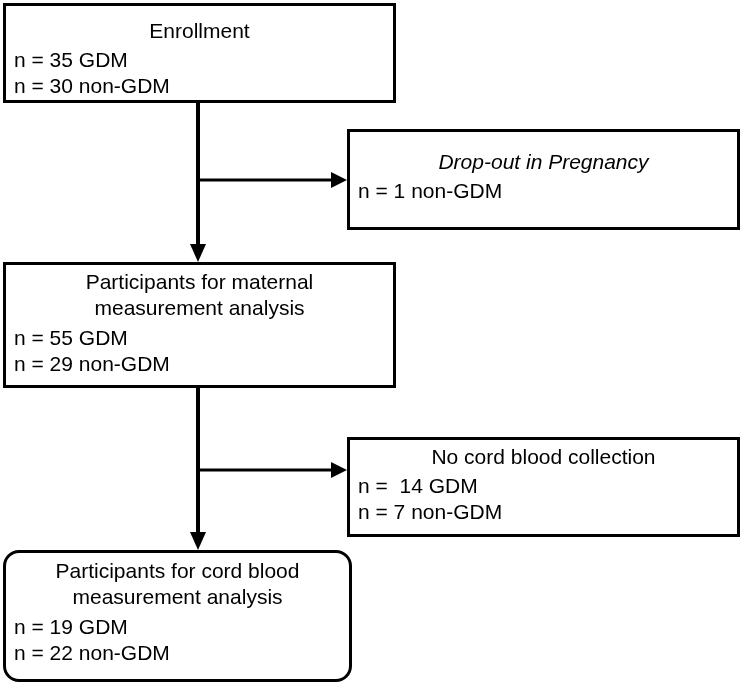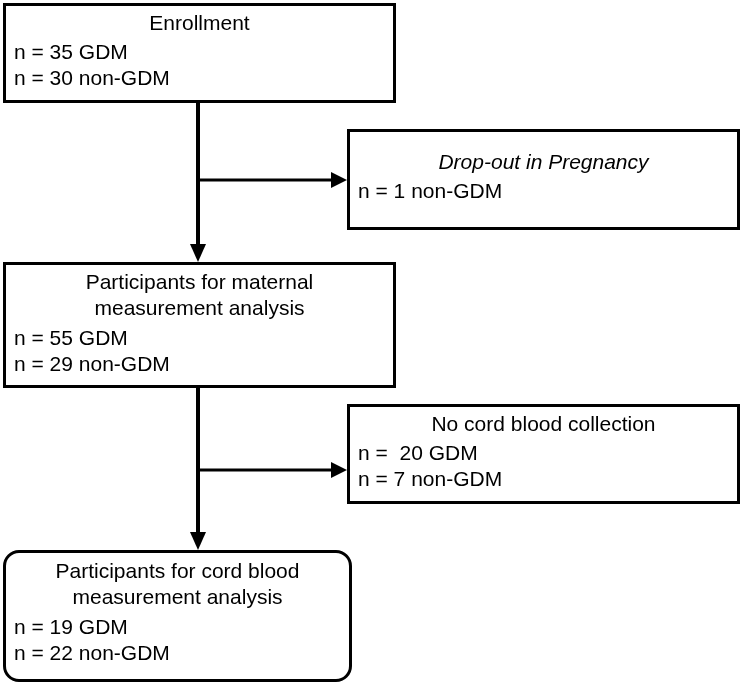--- a/index.html
+++ b/index.html
@@ -41,24 +41,24 @@
     display: block;
     text-align: left;
     font-size: 21px;
     line-height: 26px;
     white-space: pre;
   }
   
   #node-enrollment        { left: 3px;   top: 3px;   width: 393px; height: 100px; }
   #node-dropout           { left: 347px; top: 129px; width: 393px; height: 101px; }
   #node-maternal          { left: 3px;   top: 262px; width: 393px; height: 126px; }
-  #node-nocord            { left: 347px; top: 404px; width: 393px; height: 100px; }
+  #node-nocord            { left: 347px; top: 437px; width: 393px; height: 100px; }
   #node-cordblood         { left: 3px;   top: 550px; width: 349px; height: 132px; border-radius: 16px; }
 
-  #node-enrollment .node-title { padding-top: 4px; }
+  #node-enrollment .node-title { padding-top: 12px; }
   #node-dropout .node-title { padding-top: 17px; font-style: italic; }
   #node-maternal .node-title { padding-top: 4px; }
   #node-nocord .node-title { padding-top: 4px; }
   #node-cordblood .node-title { padding-top: 5px; }
 
   #node-enrollment .node-lines { padding-top: 3px; }
   #node-dropout .node-lines { padding-top: 3px; }
   #node-maternal .node-lines { padding-top: 4px; }
   #node-nocord .node-lines { padding-top: 3px; }
   #node-cordblood .node-lines { padding-top: 4px; }
@@ -128,21 +128,21 @@
 measurement analysis</span>
     <span class="node-lines">
       <span class="node-line">n = 55 GDM</span>
       <span class="node-line">n = 29 non-GDM</span>
     </span>
   </div>
 
   <div class="node" id="node-nocord">
     <span class="node-title">No cord blood collection</span>
     <span class="node-lines">
-      <span class="node-line">n =  20 GDM</span>
+      <span class="node-line">n =  14 GDM</span>
       <span class="node-line">n = 7 non-GDM</span>
     </span>
   </div>
 
   <div class="node" id="node-cordblood">
     <span class="node-title">Participants for cord blood
 measurement analysis</span>
     <span class="node-lines">
       <span class="node-line">n = 19 GDM</span>
       <span class="node-line">n = 22 non-GDM</span>

